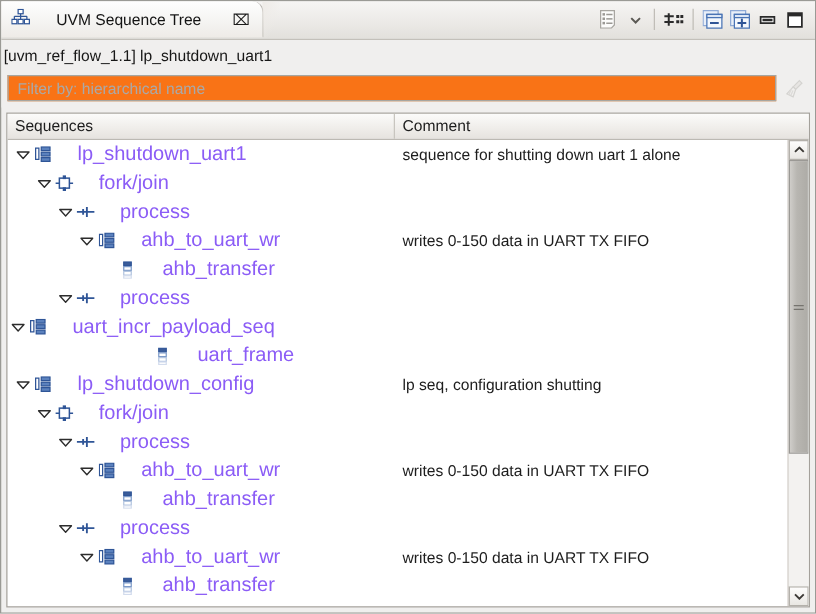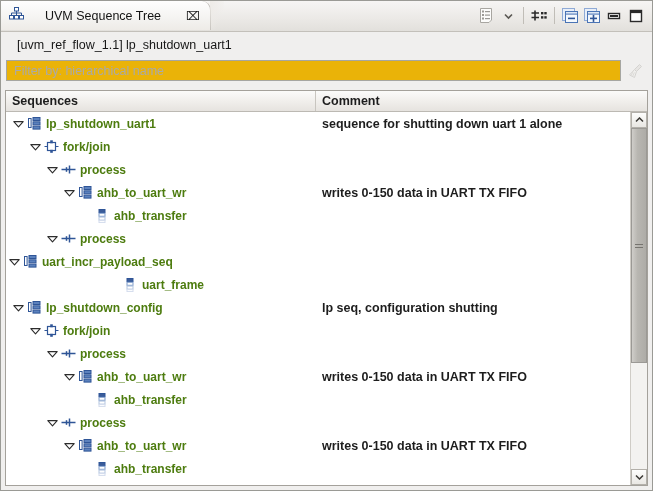--- a/index.html
+++ b/index.html
@@ -87,39 +87,39 @@
     height: 17px;
     background: #c0bdb7;
     margin: 0 4px;
   }
 
   
   .titleline {
     height: 25px;
     display: flex;
     align-items: center;
-    padding: 0 16px;
+    padding: 0 2px;
     font-size: 12.5px;
     color: #171717;
     background: #f0efee;
   }
 
   
   .filterrow {
     height: 27px;
     display: flex;
     align-items: center;
     padding: 0 5px 2px 5px;
     background: #f0efee;
     gap: 4px;
   }
   .filterbox {
     flex: 1;
     height: 21px;
-    background: #eab308;
+    background: #f97316;
     border: 1px solid #a6a6a1;
     display: flex;
     align-items: center;
     padding: 4px 5px;
     box-sizing: border-box;
   }
   .filterbox input {
     border: 0;
     outline: 0;
     width: 100%;
@@ -147,21 +147,20 @@
     left: 4px;
     right: 4px;
     top: 89px;
     bottom: 4px;
     background: #ffffff;
     border: 1px solid #a4a19b;
     box-sizing: border-box;
     display: flex;
     flex-direction: column;
     overflow: hidden;
-    font-weight: bold;
   }
   .header {
     display: flex;
     height: 20px;
     background: linear-gradient(to bottom, #fbfbfa 0%, #f1efec 50%, #e6e3df 100%);
     border-bottom: 1px solid #bcb9b3;
     flex: none;
   }
   .hcell {
     display: flex;
@@ -221,24 +220,25 @@
   .twisty.empty { visibility: hidden; }
   .nodeicon {
     width: 17px;
     height: 23px;
     display: flex;
     align-items: center;
     justify-content: center;
     flex: none;
   }
   .nodelabel {
-    font-size: 12px;
-    color: #4d7c0f;
+    font-size: 16px;
+    color: #8b5cf6;
     padding-left: 3px;
     white-space: nowrap;
+    margin-left: 16px;
   }
 
   
   .vscroll {
     width: 16px;
     flex: none;
     background: #f1f0ee;
     border-left: 1px solid #cfccc6;
     display: flex;
     flex-direction: column;

